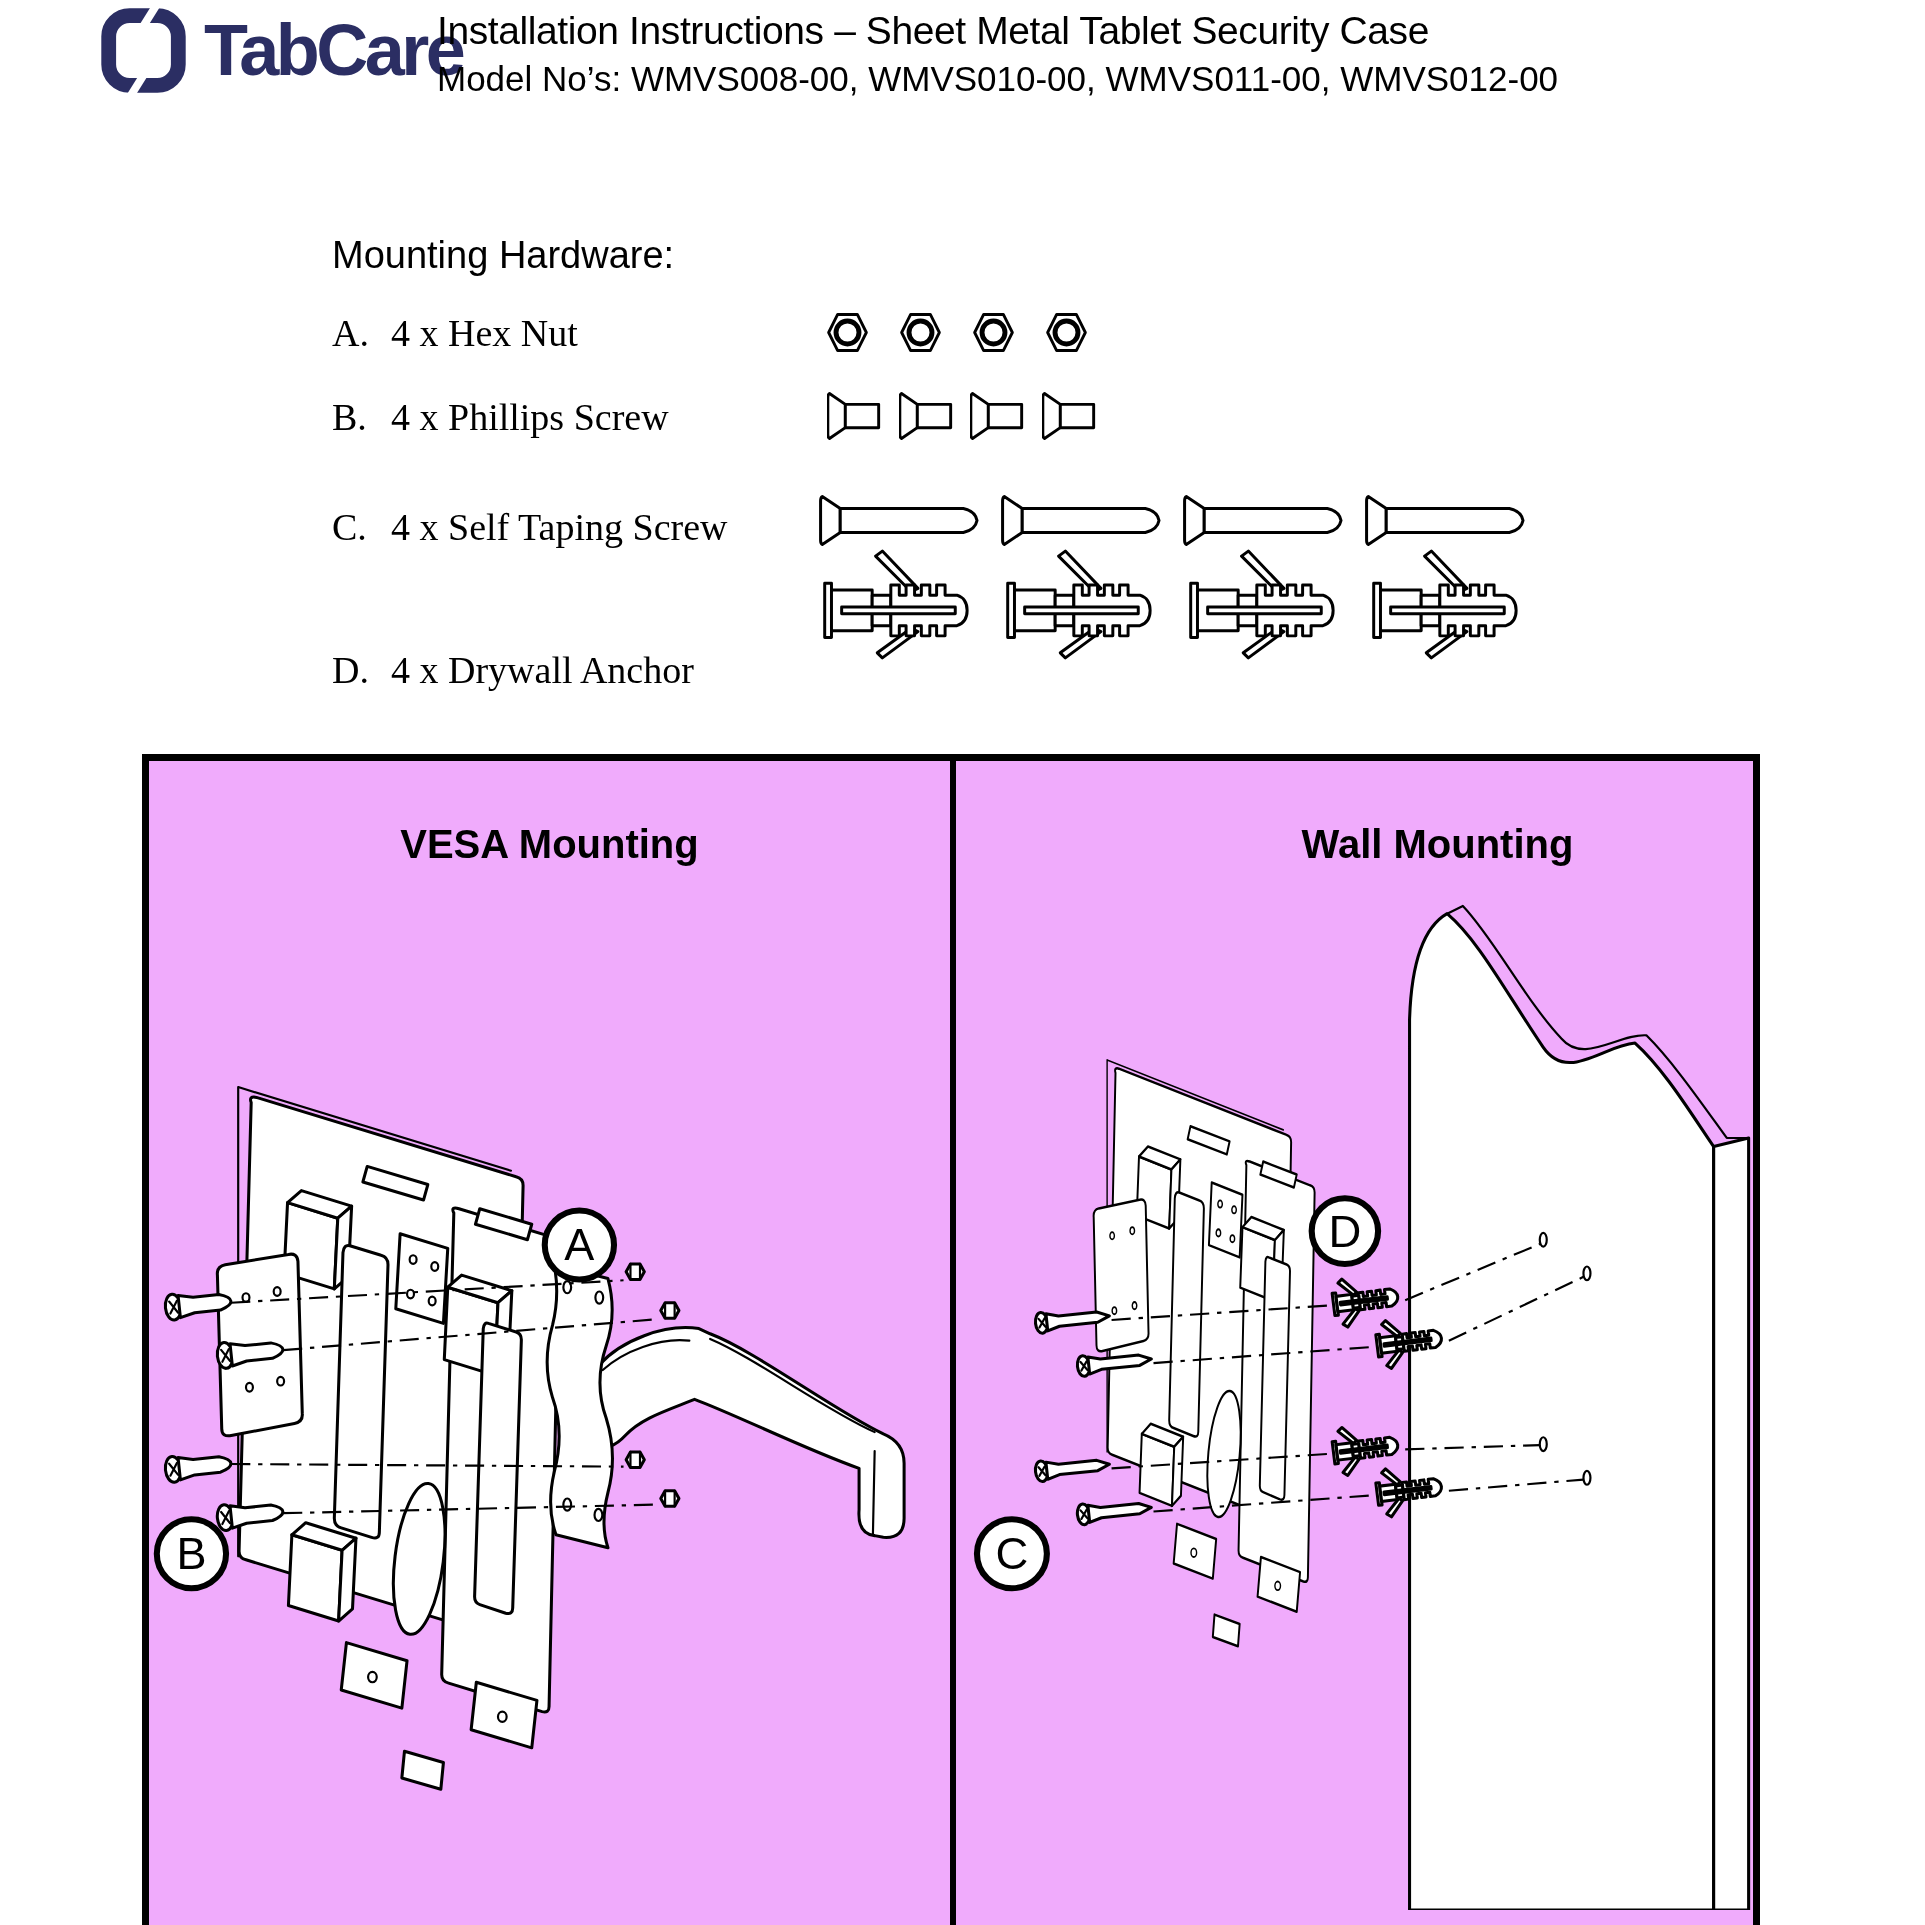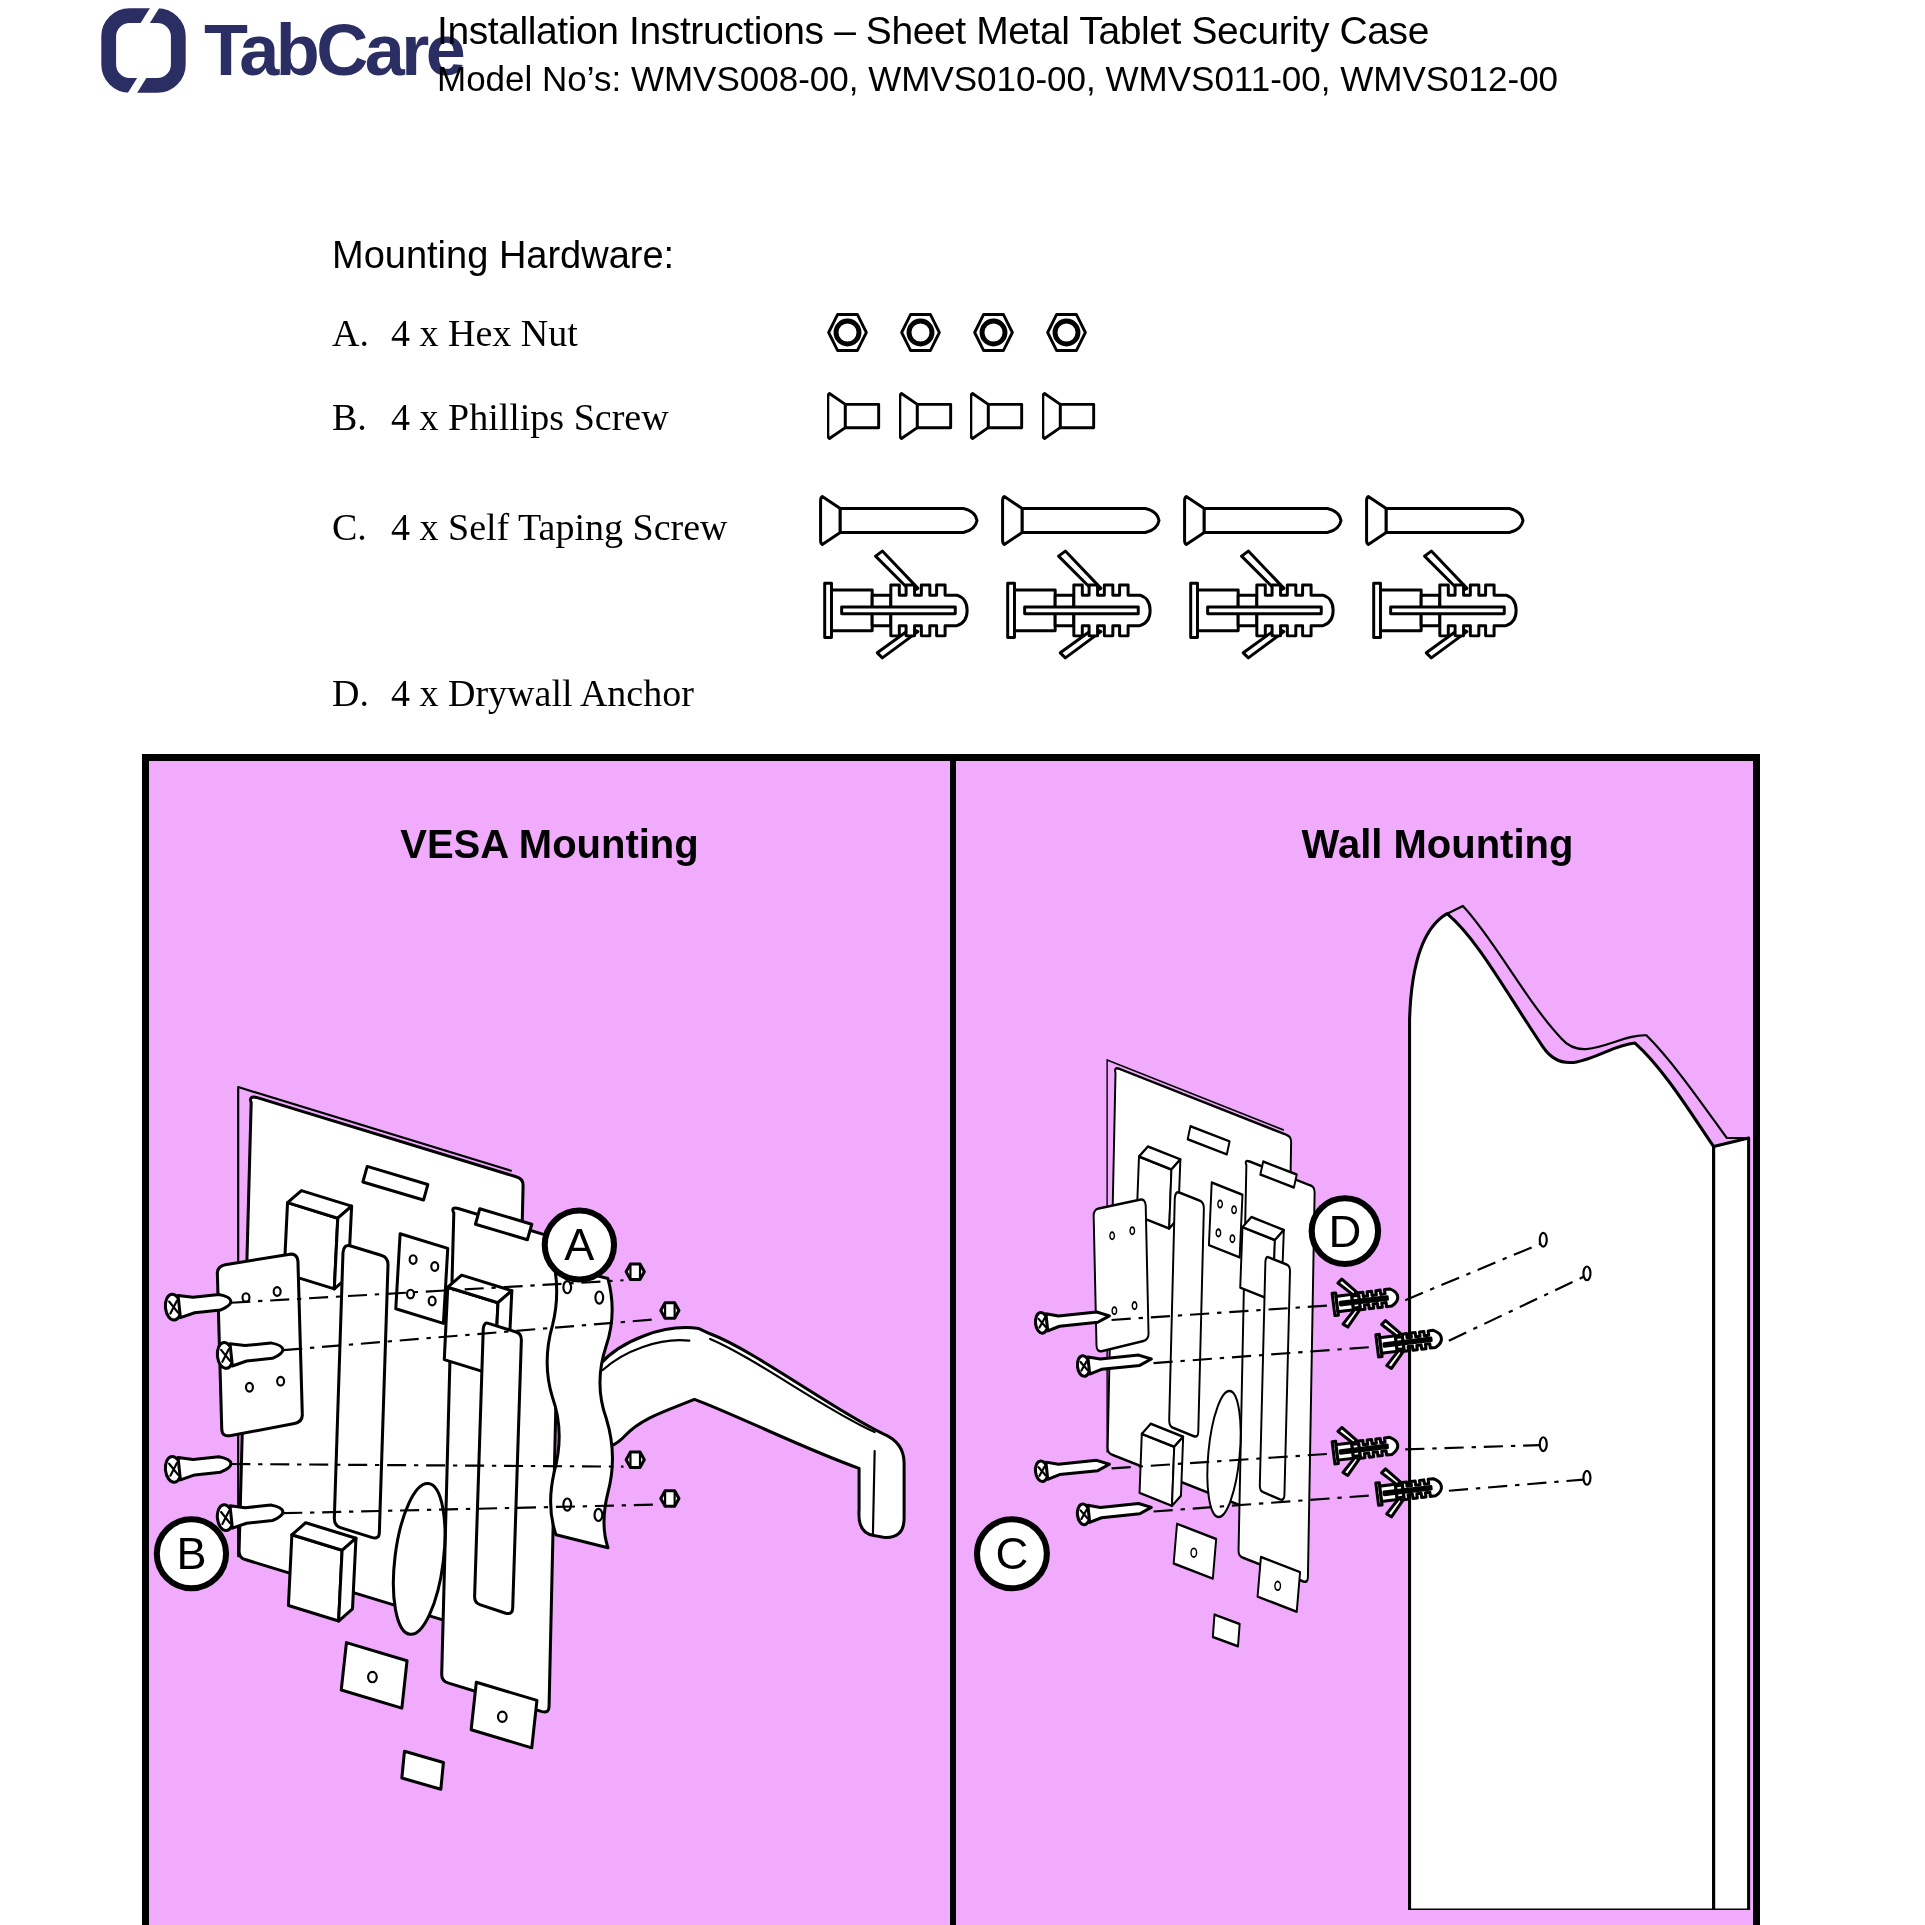--- a/index.html
+++ b/index.html
@@ -18,21 +18,21 @@
   
   #hw-heading{position:absolute;left:332px;top:234px;font-size:38px;}
   .hw-text{position:absolute;left:332px;font-size:38px;white-space:nowrap;font-family:Liberation Serif, serif;}
   .hw-label{display:inline-block;width:59px;}
   .hw-icons{position:absolute;display:flex;align-items:center;}
   .hw-icons svg{display:block;}
   
   .hw-text-0{top:311px;} .hw-icons-0{left:827px;top:311px;gap:32px;}
   .hw-text-1{top:395px;} .hw-icons-1{left:827px;top:391px;gap:16.6px;}
   .hw-text-2{top:505px;} .hw-icons-2{left:819px;top:494px;gap:13px;}
-  .hw-text-3{top:671px;} .hw-icons-3{left:823px;top:549px;gap:27px;}
+  .hw-text-3{top:648px;} .hw-icons-3{left:823px;top:549px;gap:27px;}
 
   
   #panels{position:absolute;left:142px;top:754px;width:1618px;height:1332px;
           border:7px solid #000;box-sizing:border-box;background:#f0abfc;}
   #divider{position:absolute;left:801px;top:0;width:6.1px;height:100%;background:#000;}
   .panel-title{position:absolute;top:61px;font-size:40px;font-weight:700;text-align:center;}
   #title-vesa{left:0;width:801px;}
   #title-wall{left:807px;width:797px;text-indent:166px;}
   .diagram{position:absolute;top:0;height:1149px;}
   #diag-vesa{left:0;width:801px;}

